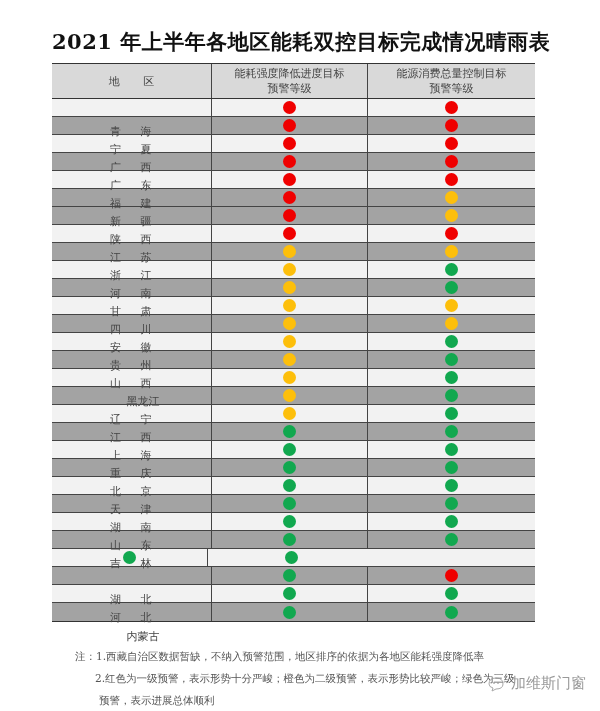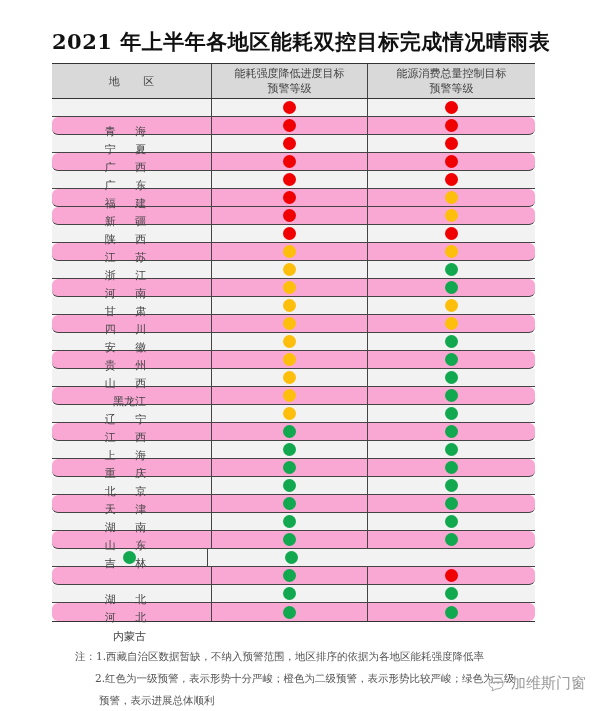--- a/index.html
+++ b/index.html
@@ -12,27 +12,27 @@
       font-size: 21px; font-weight: bold; color: #111; letter-spacing: 0.5px; white-space: nowrap;
       font-family: "DejaVu Serif", "Liberation Serif", serif;
     }
     .table {
       position: absolute; left: 52px; top: 63px; width: 483px;
       border-top: 1.5px solid #333; border-bottom: 1.5px solid #333;
     }
     .row { display: flex; height: 18px; border-bottom: 1px solid #444; box-sizing: border-box; }
     .row:last-child { border-bottom: none; }
     .row.odd { background: #f2f2f2; }
-    .row.even { background: #f9a8d4; border-radius: 6px; }
+    .row.even { background: #a3a3a3; }
     .header { height: 35px; background: #d9d9d9; border-bottom: 1.5px solid #333; }
     .cell { box-sizing: border-box; display: flex; align-items: center; justify-content: center; }
     .c1 { width: 160px; border-right: 1px solid #444; }
     .c2 { width: 156px; border-right: 1px solid #444; justify-content: center; }
     .c3 { width: 167px; }
-    .region { font-size: 11px; color: #444; letter-spacing: 8px; padding-left: 8px; width: 60px; text-align: center; white-space: nowrap; margin-left: -12px; margin-top: 48px; }
+    .region { font-size: 11px; color: #444; letter-spacing: 8px; padding-left: 8px; width: 60px; text-align: right; white-space: nowrap; margin-left: -12px; margin-top: 48px; }
     .region.three { letter-spacing: 0; }
     .hdr-text { font-size: 11px; color: #444; text-align: center; line-height: 15px; white-space: pre-line; }
     .hdr-region { letter-spacing: 10px; padding-left: 10px; }
     .dot { width: 13px; height: 13px; border-radius: 50%; }
     .notes {
       position: absolute; left: 75px; top: 645px; width: 470px; font-size: 10.5px; color: #555;
       line-height: 22px;
     }
     .note-line { white-space: nowrap; }
     .note-indent { padding-left: 20px; }

